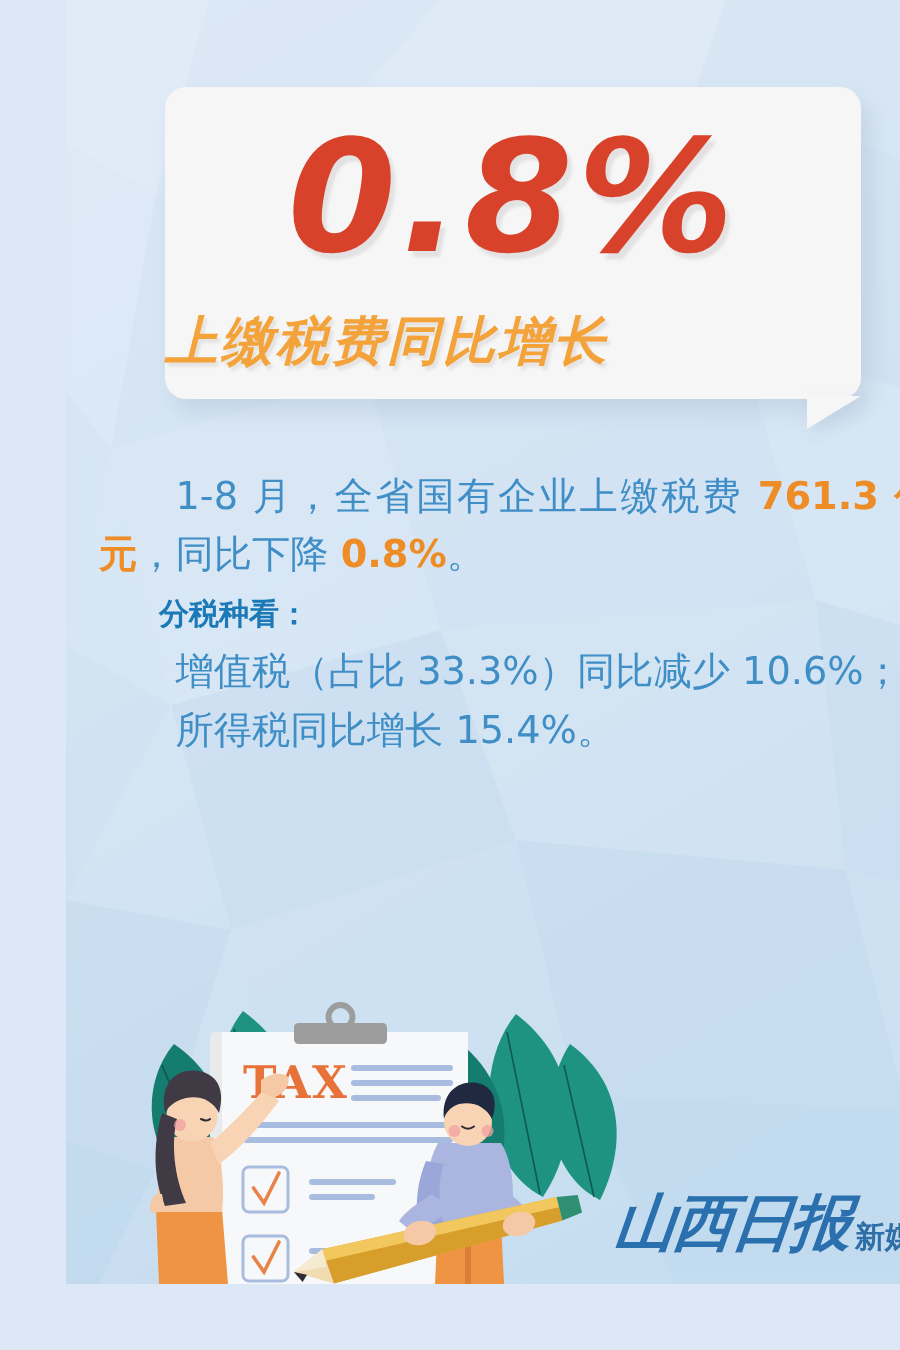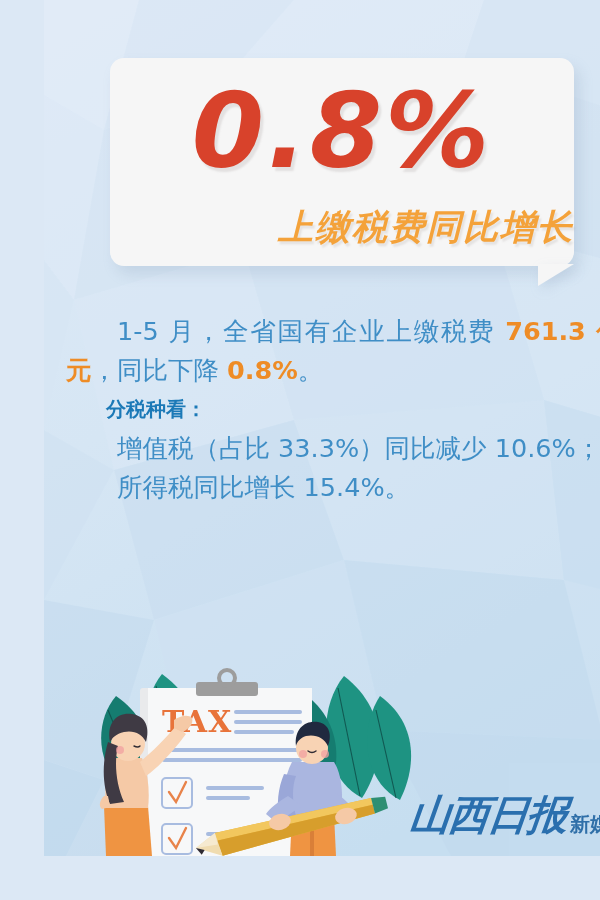--- a/index.html
+++ b/index.html
@@ -65,21 +65,21 @@
     color: #d8422b;
     line-height: 1.18;
     text-shadow: 3px 4px 2px rgba(160,150,150,0.22);
     white-space: nowrap;
   }
   .big-sub {
     position: absolute;
     left: 0;
     top: 146px;
     width: 464px;
-    text-align: right;
+    text-align: left;
     font-family: Liberation Serif, serif;
     font-size: 35px;
     font-weight: bold;
     font-style: italic;
     letter-spacing: 2px;
     color: #f4a23a;
     text-shadow: 2px 3px 2px rgba(170,160,155,0.22);
     white-space: nowrap;
   }
 
@@ -192,21 +192,21 @@
     </g>
   </svg>
 
   <div class="card">
     <div class="big-number">0.8%</div>
     <div class="big-sub">上缴税费同比增长</div>
   </div>
   <div class="card-tail"></div>
 
   <div class="body-copy" id="body-copy">
-      <p class="para"><span>1-5 月，全省国有企业上缴税费 </span><span class="hl-orange">761.3 亿元</span><span>，同比下降 </span><span class="hl-orange">0.8%</span><span>。</span></p>
+      <p class="para"><span>1-8 月，全省国有企业上缴税费 </span><span class="hl-orange">761.3 亿元</span><span>，同比下降 </span><span class="hl-orange">0.8%</span><span>。</span></p>
       <p class="sub-head">分税种看：</p>
       <p class="para"><span>增值税（占比 33.3%）同比减少 10.6%；</span></p>
       <p class="para"><span>所得税同比增长 15.4%。</span></p>
     </div>
 
   <svg class="illus" viewBox="0 0 600 190" preserveAspectRatio="none">
 
     <g>
       <path d="M72,30 C48,58 52,110 92,128 C112,96 110,56 72,30 Z" fill="#157c70"></path>
       <path d="M118,8 C92,40 96,104 142,126 C166,88 162,40 118,8 Z" fill="#1e9382"></path>

